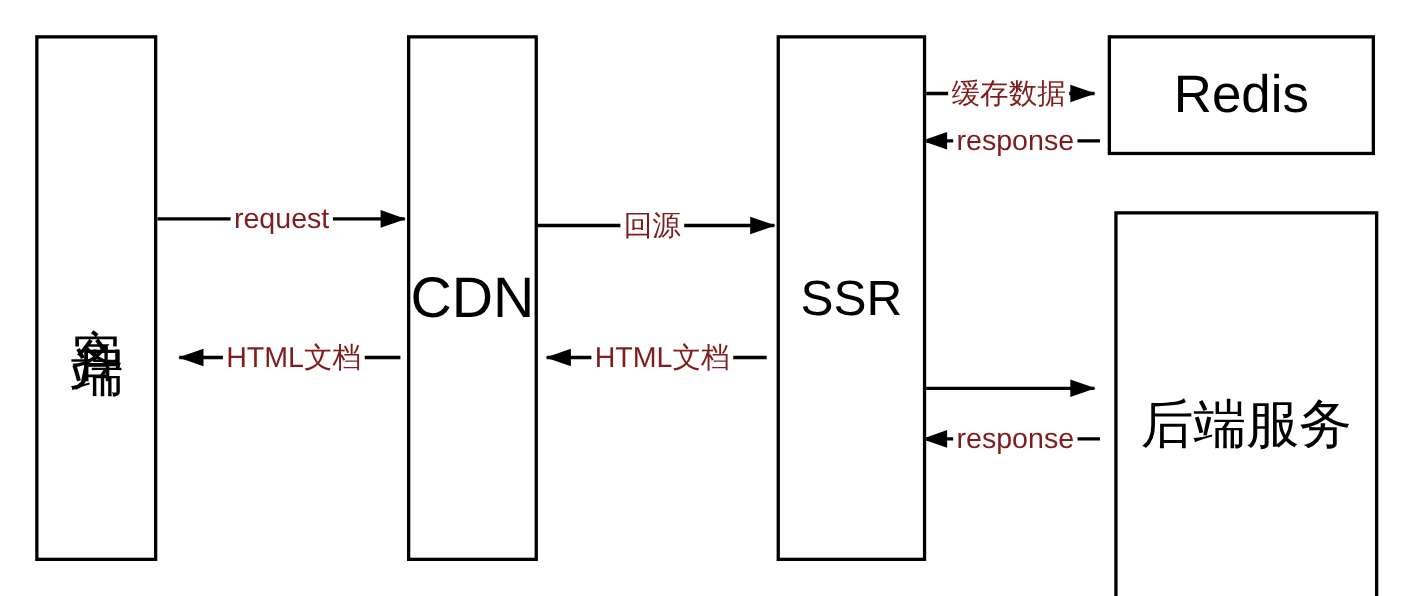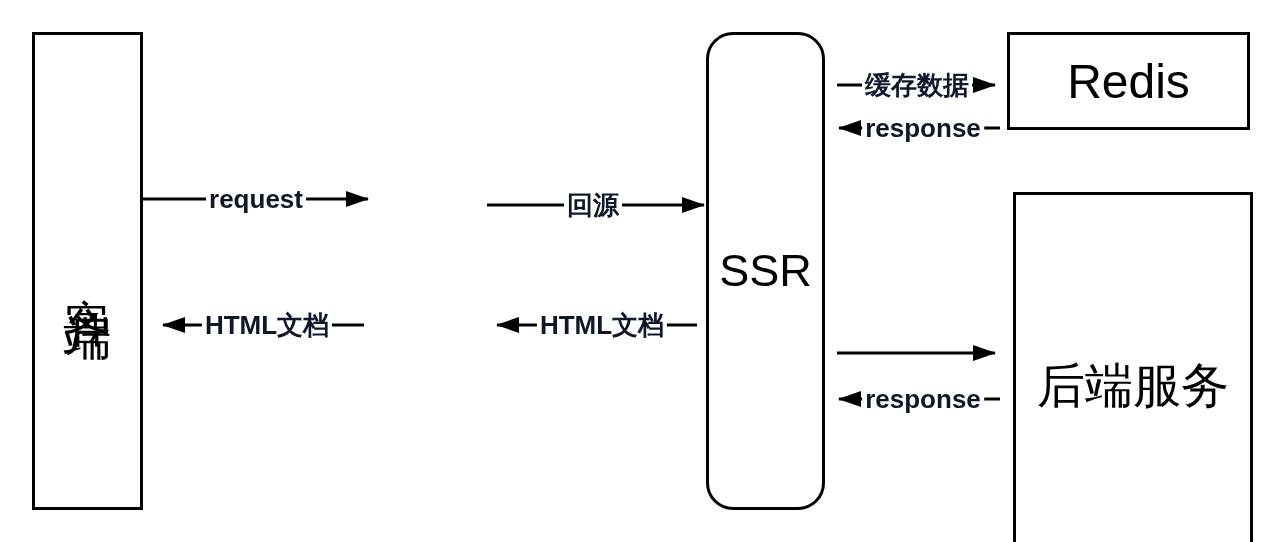--- a/index.html
+++ b/index.html
@@ -29,43 +29,42 @@
   }
   #node-client { left: 32px; top: 32px; width: 111px; height: 478px; }
   #node-client .node-label {
     writing-mode: vertical-rl;
     text-orientation: upright;
     font-size: 48px;
     letter-spacing: 8px;
     line-height: 1.0;
   }
   #node-cdn { left: 370px; top: 32px; width: 119px; height: 478px; font-size: 52px; }
-  #node-ssr { left: 706px; top: 32px; width: 119px; height: 478px; font-size: 45px; line-height: 1.12; border-radius: 27px; }
-  #node-redis { left: 1007px; top: 32px; width: 243px; height: 98px; font-size: 48px; }
+  #node-ssr { left: 706px; top: 32px; width: 136px; height: 478px; font-size: 45px; line-height: 1.12; }
+  #node-redis { left: 1007px; top: 32px; width: 243px; height: 109px; font-size: 48px; }
   #node-backend { left: 1013px; top: 192px; width: 240px; height: 388px; font-size: 48px; }
 
   #arrow-layer {
     position: absolute;
     left: 0; top: 0;
     width: 1288px;
     height: 542px;
   }
   #arrow-layer line {
     stroke: #000000;
     stroke-width: 3;
   }
   .edge-label {
     position: absolute;
     transform: translate(-50%, -50%);
     background: #ffffff;
     padding: 0 3px;
     font-size: 26px;
     white-space: nowrap;
-    color: #0f172a;
-    font-weight: bold;
+    color: #7f1d1d;
   }
 </style>
 </head>
 <body>
 
 <div id="canvas">
 
   <svg id="arrow-layer" viewBox="0 0 1288 542" xmlns="http://www.w3.org/2000/svg">
     <defs>
       <marker id="arrowhead" markerUnits="userSpaceOnUse" markerWidth="26" markerHeight="20" refX="23" refY="9" orient="auto">
@@ -79,20 +78,23 @@
     <line x1="837" y1="85" x2="995" y2="85" marker-end="url(#arrowhead)"></line>
     <line x1="1000" y1="128" x2="839" y2="128" marker-end="url(#arrowhead)"></line>
     <line x1="837" y1="353" x2="995" y2="353" marker-end="url(#arrowhead)"></line>
     <line x1="1000" y1="399" x2="839" y2="399" marker-end="url(#arrowhead)"></line>
   </svg>
 
   <div class="node" id="node-client">
     <span class="node-label">客户端</span>
   </div>
 
+  <div class="node" id="node-cdn">
+    <span class="node-label">CDN</span>
+  </div>
 
   <div class="node" id="node-ssr">
     <span class="node-label">
       <span>SSR</span><br>
     </span>
   </div>
 
   <div class="node" id="node-redis">
     <span class="node-label">Redis</span>
   </div>

